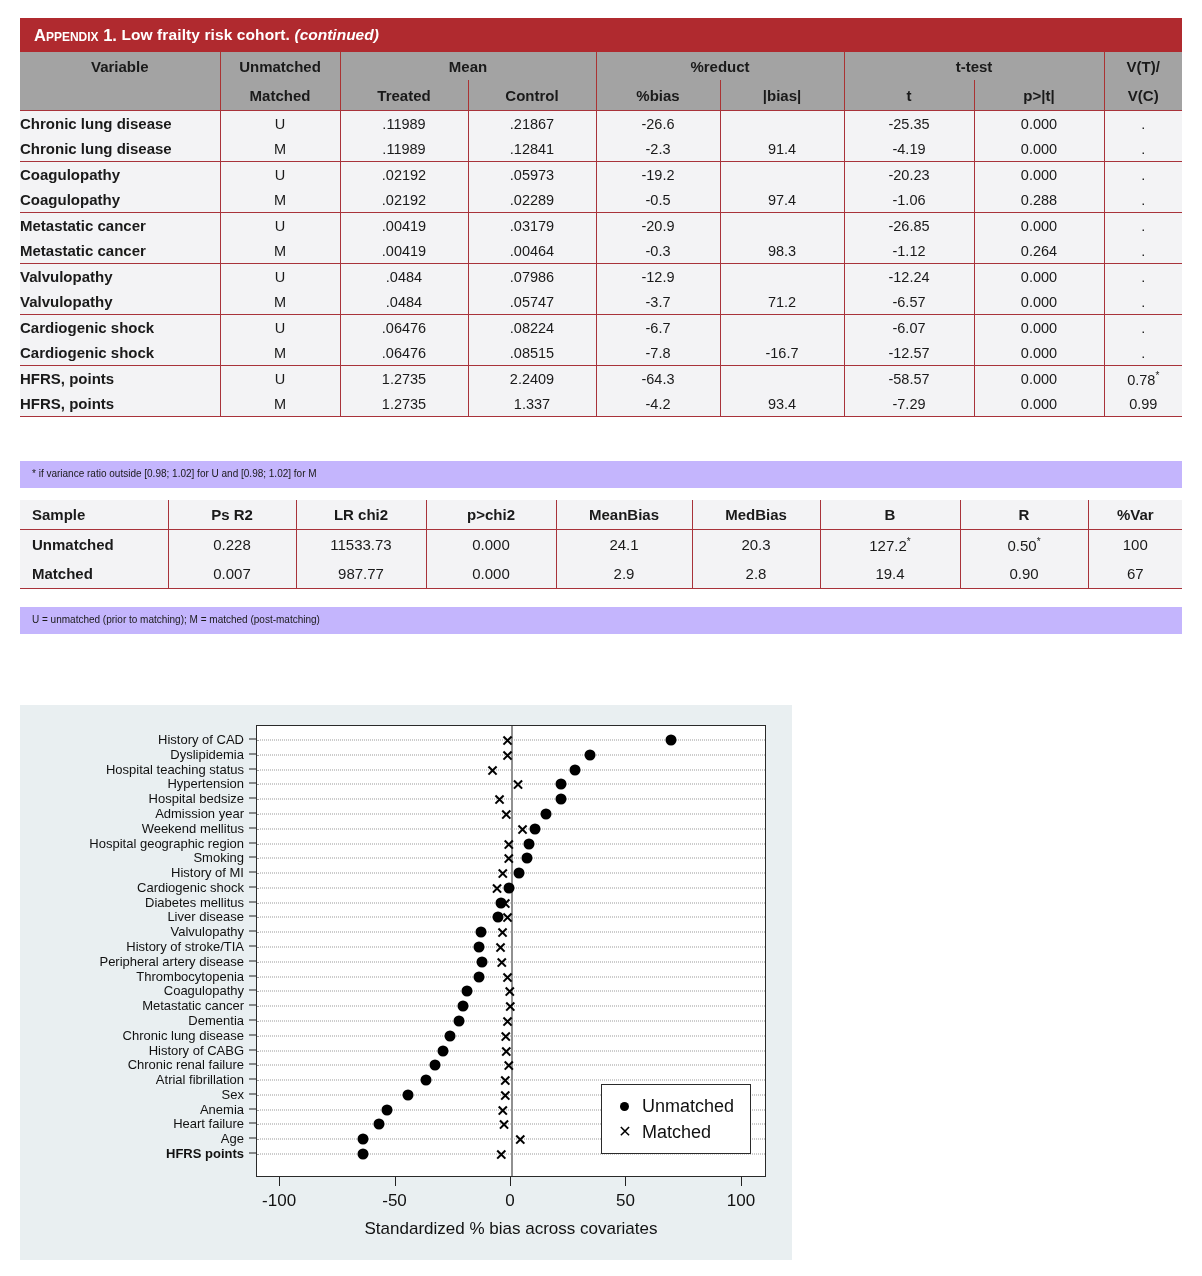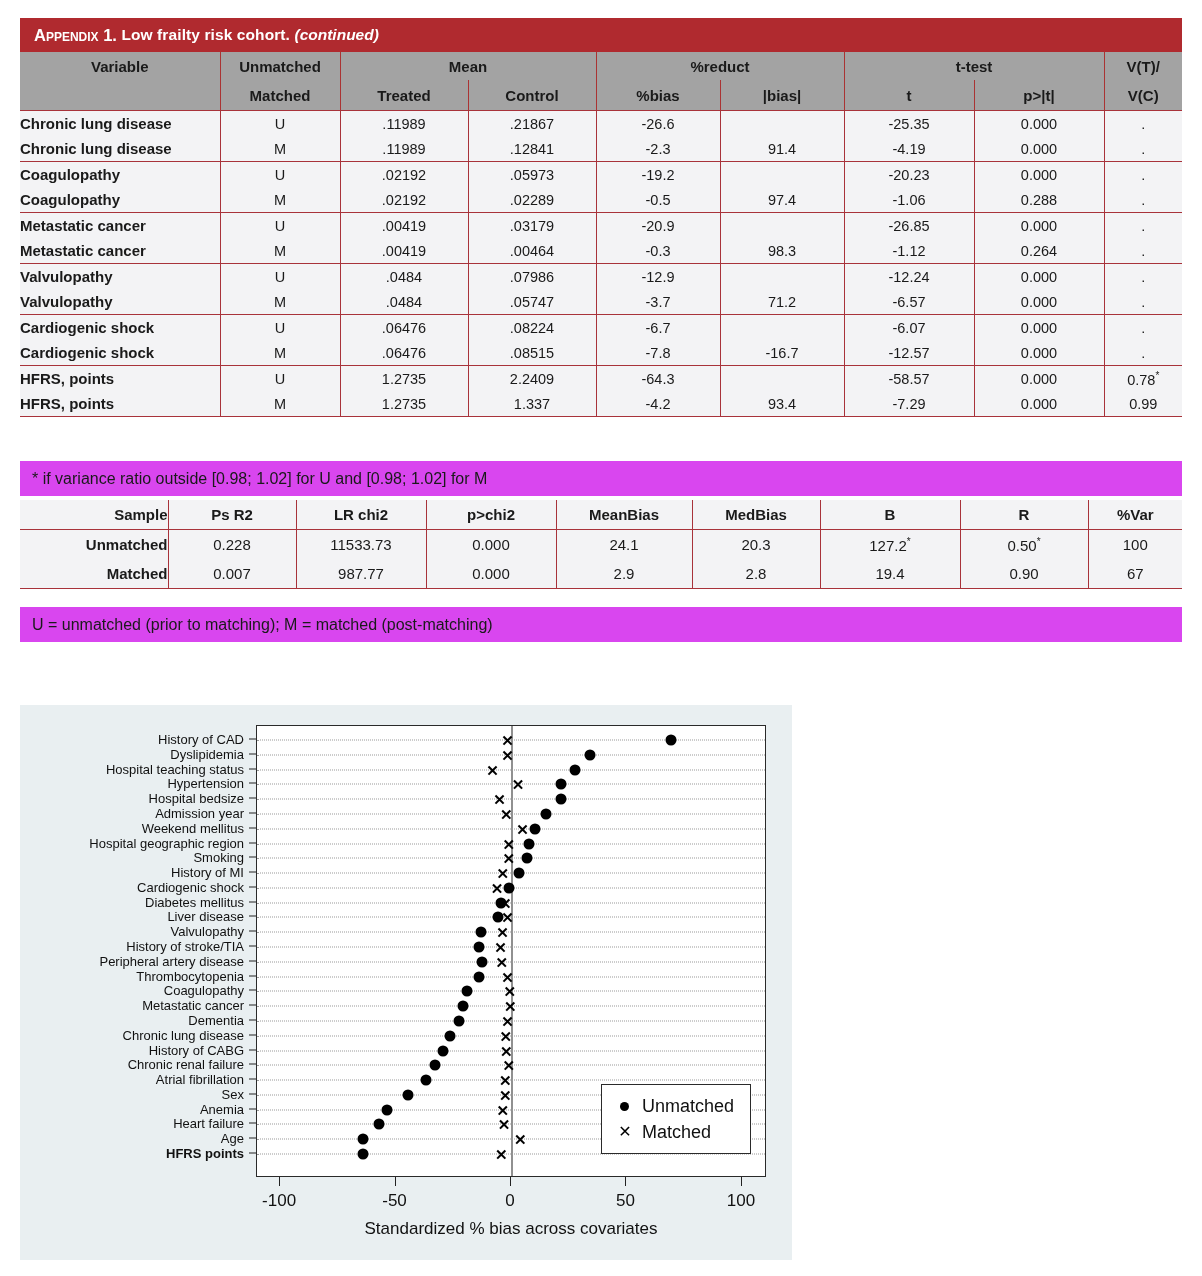--- a/index.html
+++ b/index.html
@@ -60,42 +60,42 @@
   }
   td.datacell.last { border-right:none; }
   td.labelcell {
     background:#f3f3f5; text-align:left; padding-left:12px; font-weight:700;
     border-right:1px solid #a8323a; font-size:15px;
   }
   td.labelcell.blank { border-right:1px solid #a8323a; }
   tr.bottomline td { border-bottom:1px solid #a8323a; }
 
   .note {
-    position:absolute; left:20px; font-size:16px; color:#1a1a1a;
-    background:#d946ef; padding:6px 10px 6px 12px; box-sizing:border-box;
+    position:absolute; left:20px; font-size:10px; color:#1a1a1a;
+    background:#c4b5fd; padding:6px 10px 6px 12px; box-sizing:border-box;
     width:1162px; line-height:1.45;
   }
 
   
   #sum-table { left:20px; top:500px; width:1162px; }
   #sum-table col.s0 { width:148px; }
   #sum-table col.s1 { width:128px; }
   #sum-table col.s2 { width:130px; }
   #sum-table col.s3 { width:130px; }
   #sum-table col.s4 { width:136px; }
   #sum-table col.s5 { width:128px; }
   #sum-table col.s6 { width:140px; }
   #sum-table col.s7 { width:128px; }
   #sum-table col.s8 { width:94px; }
 
   #sum-table td {
     background:#f3f3f5; text-align:center; height:29px; font-size:15px;
     border-left:1px solid #a8323a;
   }
-  #sum-table td.s-first { text-align:right; padding-left:12px; font-weight:700; border-left:none; }
+  #sum-table td.s-first { text-align:left; padding-left:12px; font-weight:700; border-left:none; }
   #sum-table tr.sum-hdr td { font-weight:700; }
   #sum-table tr.sum-line td { border-top:1px solid #a8323a; }
   #sum-table tr.sum-last td { border-bottom:1px solid #a8323a; }
   .sup { font-size:10px; vertical-align:super; }
 
   
   .chart-panel {
     position:absolute; left:20px; top:705px; width:772px; height:555px;
     background:#e9eff1;
   }

